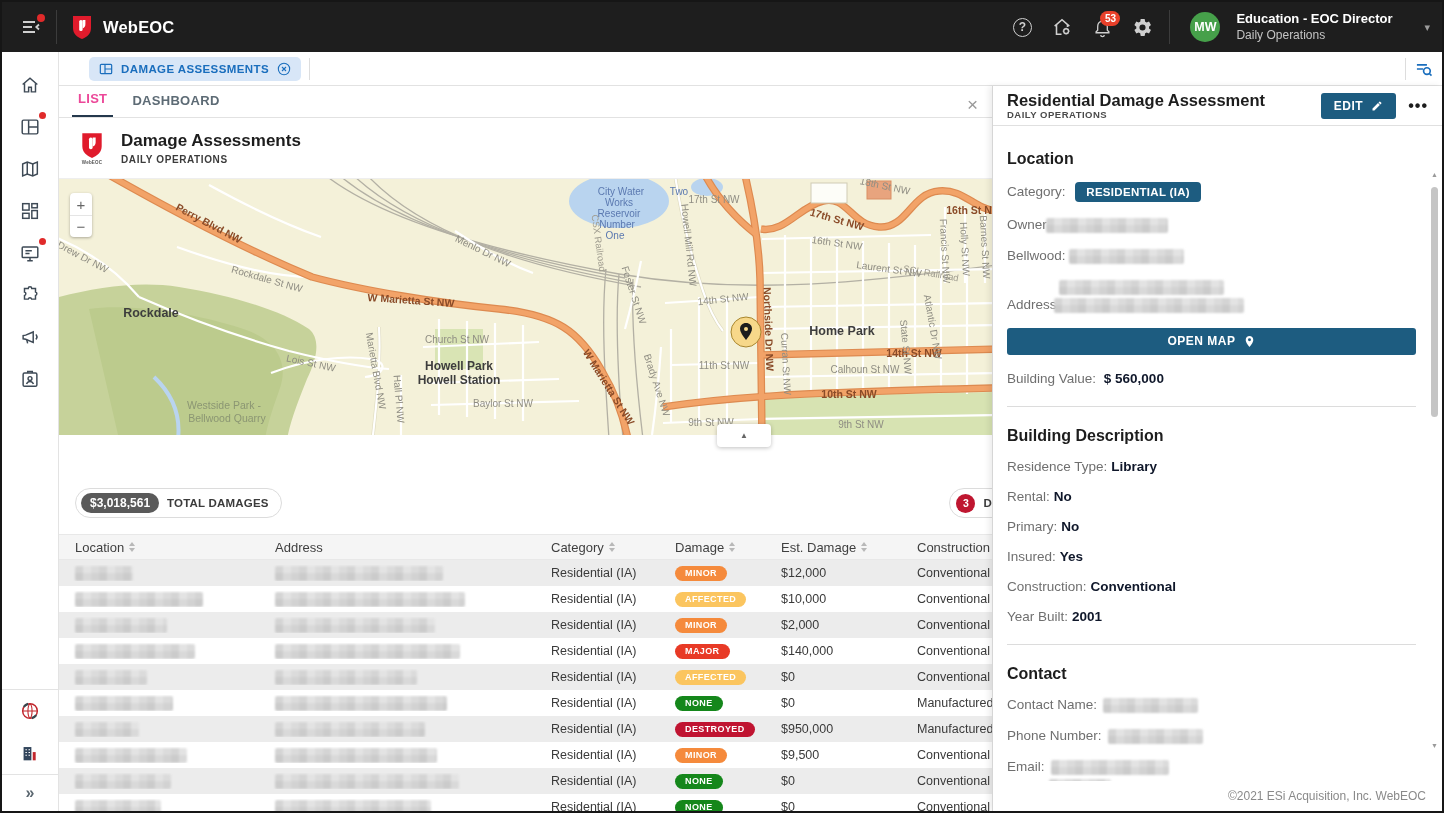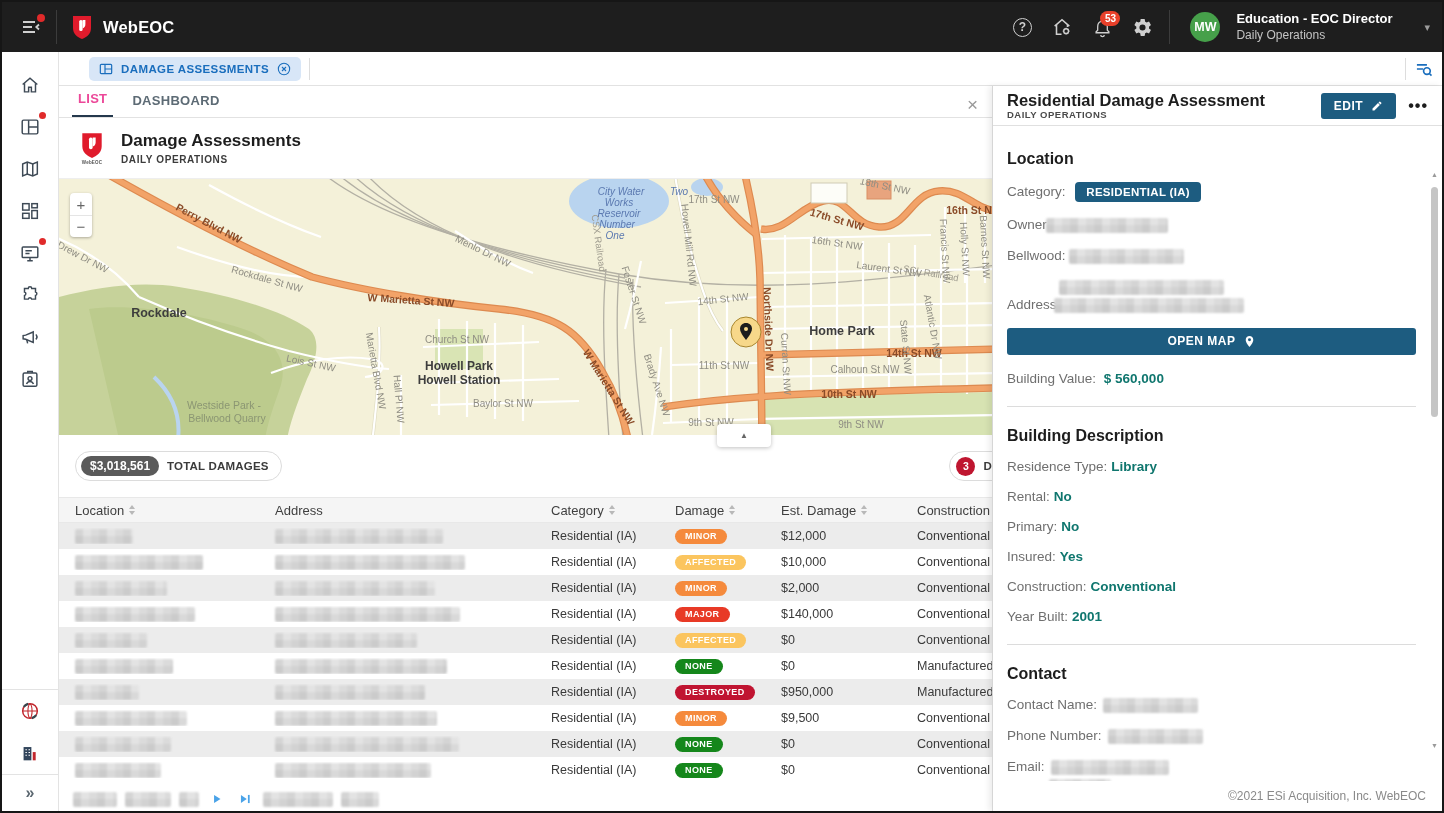--- a/index.html
+++ b/index.html
@@ -58,30 +58,30 @@
   .bt-text .s { font-size:10px; font-weight:700; color:#3c3c3c; letter-spacing:.6px; margin-top:3px; }
 
   
   .map-wrap { position:relative; height:256px; background:#f4f1d9; overflow:visible; }
   .map-clip { position:absolute; inset:0; overflow:hidden; }
   .map-label { position:absolute; white-space:nowrap; transform:translate(-50%,-50%); pointer-events:none; }
   .ml-place  { font-size:12.5px; font-weight:700; color:#3d3d3d; }
   .ml-place2 { font-size:12px;   font-weight:700; color:#3d3d3d; }
   .ml-street { font-size:10px; color:#8f8d83; }
   .ml-streetd{ font-size:10.5px; font-weight:700; color:#8a4b28; }
-  .ml-water  { font-size:10px; font-style:italic; color:#5b79b0; }
+  .ml-water  { font-size:10px; color:#5b79b0; }
   .ml-park   { font-size:10.5px; color:#8b9673; }
   .ml-rail   { font-size:9.5px; color:#a09d90; }
   .zoom-ctl { position:absolute; top:14px; left:11px; width:22px; background:#fff; border-radius:4px; box-shadow:0 1px 3px rgba(0,0,0,.3); overflow:hidden; }
   .zoom-btn { width:22px; height:22px; display:flex; align-items:center; justify-content:center; color:#666; font-size:15px; cursor:pointer; }
   .zoom-btn + .zoom-btn { border-top:1px solid #e5e5e5; }
   .collapse-btn { position:absolute; bottom:-12px; left:658px; width:54px; height:23px; background:#fff; border-radius:4px; box-shadow:0 1px 4px rgba(0,0,0,.25); display:flex; align-items:center; justify-content:center; color:#666; font-size:8px; cursor:pointer; z-index:6; }
 
   
-  .summary-row { height:62px; position:relative; display:flex; align-items:center; }
+  .summary-row { height:62px; position:relative; display:flex; align-items:center;margin-top:37px; }
   .total-pill { margin-left:16px; height:30px; border:1px solid #dcdcdc; border-radius:16px; display:flex; align-items:center; gap:8px; padding:0 12px 0 5px; background:#fff; }
   .total-amt { background:#5a5a5a; color:#fff; font-size:12px; font-weight:700; border-radius:11px; padding:3px 9px; }
   .total-lbl { font-size:11.5px; font-weight:700; color:#3b3b3b; letter-spacing:.2px; }
   .dest-pill { position:absolute; right:-76px; height:30px; border:1px solid #dcdcdc; border-radius:16px; display:flex; align-items:center; gap:8px; padding:0 12px 0 6px; background:#fff; }
   .dest-cnt { width:19px; height:19px; border-radius:50%; background:#bf1630; color:#fff; font-size:10.5px; font-weight:700; display:flex; align-items:center; justify-content:center; }
   .dest-lbl { font-size:11.5px; font-weight:700; color:#3b3b3b; }
 
   .thead { height:26px; background:#f5f5f5; border-top:1px solid #e8e8e8; border-bottom:1px solid #e8e8e8; display:flex; align-items:center; font-size:13px; color:#3f3f3f; }
   .th { display:flex; align-items:center; padding-left:16px; cursor:pointer; flex:none; }
   .sort { display:inline-flex; flex-direction:column; gap:2px; margin-left:5px; }
@@ -106,21 +106,21 @@
   
   .detail { flex:1; position:relative; background:#fff; border-left:1px solid #d6d6d6; box-shadow:-3px 0 6px rgba(0,0,0,.08); display:flex; flex-direction:column; }
   .detail-header { height:40px; flex:none; display:flex; align-items:center; padding:0 14px; border-bottom:1px solid #e0e0e0; }
   .dh-text .t { font-size:16.5px; font-weight:700; color:#1d1d1d; line-height:1.15; }
   .dh-text .s { font-size:9.5px; font-weight:700; color:#4a4a4a; letter-spacing:.5px; }
   .edit-btn { margin-left:auto; background:#1d5c80; color:#fff; border:none; border-radius:3px; font-size:12px; font-weight:700; letter-spacing:.5px; padding:6px 13px; display:flex; align-items:center; gap:8px; cursor:pointer; font-family:inherit; }
   .more-btn { margin-left:12px; color:#1d1d1d; font-size:16px; font-weight:700; letter-spacing:1px; cursor:pointer; }
   .detail-body { flex:1; position:relative; padding:4px 26px 0 14px; overflow:hidden; }
   .sect-h { font-size:16px; font-weight:700; color:#1d1d1d; margin:20px 0 14px; }
   .fieldrow { margin-bottom:15px; font-size:13.5px; color:#6f6f6f; }
-  .fieldrow .fvalue { color:#0f766e; font-weight:700; margin-left:4px; }
+  .fieldrow .fvalue { color:#0f172a; font-weight:700; margin-left:4px; }
   .cat-badge { display:inline-block; background:#1d5c80; color:#fff; font-size:11.5px; font-weight:700; border-radius:4px; padding:4px 11px; margin-left:6px; letter-spacing:.3px; }
   .openmap-btn { width:100%; height:27px; background:#1d5c80; color:#fff; border:none; border-radius:3px; font-size:12px; font-weight:700; letter-spacing:.5px; display:flex; align-items:center; justify-content:center; gap:7px; cursor:pointer; margin:6px 0 16px; font-family:inherit; }
   .divider { height:1px; background:#dcdcdc; margin:20px 0 2px; }
   .scrollbar { position:absolute; top:45px; right:2px; bottom:32px; width:11px; }
   .scroll-arrow { position:absolute; left:0; width:11px; color:#9a9a9a; font-size:7px; text-align:center; cursor:pointer; }
   .scroll-thumb { position:absolute; left:2px; top:16px; width:7px; height:230px; background:#c5c5c5; border-radius:4px; cursor:pointer; }
   .detail-footer { flex:none; height:30px; display:flex; align-items:center; justify-content:flex-end; padding-right:16px; font-size:12px; color:#8a8a8a; }
 </style>
 </head>
 <body>
@@ -374,21 +374,21 @@
             <rect x="808" y="2" width="24" height="18" fill="#e8a47e" stroke="#d98f64"></rect>
             <rect x="752" y="4" width="36" height="20" fill="#fdfdf8" stroke="#cfcbb5"></rect>
 
             <g>
               <circle cx="687" cy="153" r="15" fill="#f7d88a" stroke="#a8862e" stroke-width="1"></circle>
               <path d="M687 144c-3.6 0-6 2.6-6 5.8 0 4.2 6 11.2 6 11.2s6-7 6-11.2c0-3.2-2.4-5.8-6-5.8z" fill="#1d1d1d"></path>
               <circle cx="687" cy="150" r="2" fill="#f7d88a"></circle>
             </g>
           </svg>
           <div id="map-labels">
-              <span class="map-label ml-place" style="left: 100px; top: 134px; transform: translate(-50%, -50%) rotate(0deg);">Rockdale</span>
+              <span class="map-label ml-place" style="left: 92px; top: 134px; transform: translate(-50%, -50%) rotate(0deg);">Rockdale</span>
               <span class="map-label ml-park" style="left: 165px; top: 226px; transform: translate(-50%, -50%) rotate(0deg);">Westside Park -</span>
               <span class="map-label ml-park" style="left: 168px; top: 239px; transform: translate(-50%, -50%) rotate(0deg);">Bellwood Quarry</span>
               <span class="map-label ml-place2" style="left: 400px; top: 187px; transform: translate(-50%, -50%) rotate(0deg);">Howell Park</span>
               <span class="map-label ml-place2" style="left: 400px; top: 201px; transform: translate(-50%, -50%) rotate(0deg);">Howell Station</span>
               <span class="map-label ml-place" style="left: 783px; top: 152px; transform: translate(-50%, -50%) rotate(0deg);">Home Park</span>
               <span class="map-label ml-streetd" style="left: 150px; top: 44px; transform: translate(-50%, -50%) rotate(28deg);">Perry Blvd NW</span>
               <span class="map-label ml-street" style="left: 24px; top: 78px; transform: translate(-50%, -50%) rotate(28deg);">Drew Dr NW</span>
               <span class="map-label ml-street" style="left: 208px; top: 100px; transform: translate(-50%, -50%) rotate(16deg);">Rockdale St NW</span>
               <span class="map-label ml-streetd" style="left: 352px; top: 121px; transform: translate(-50%, -50%) rotate(4deg);">W Marietta St NW</span>
               <span class="map-label ml-streetd" style="left: 550px; top: 208px; transform: translate(-50%, -50%) rotate(58deg);">W Marietta St NW</span>

